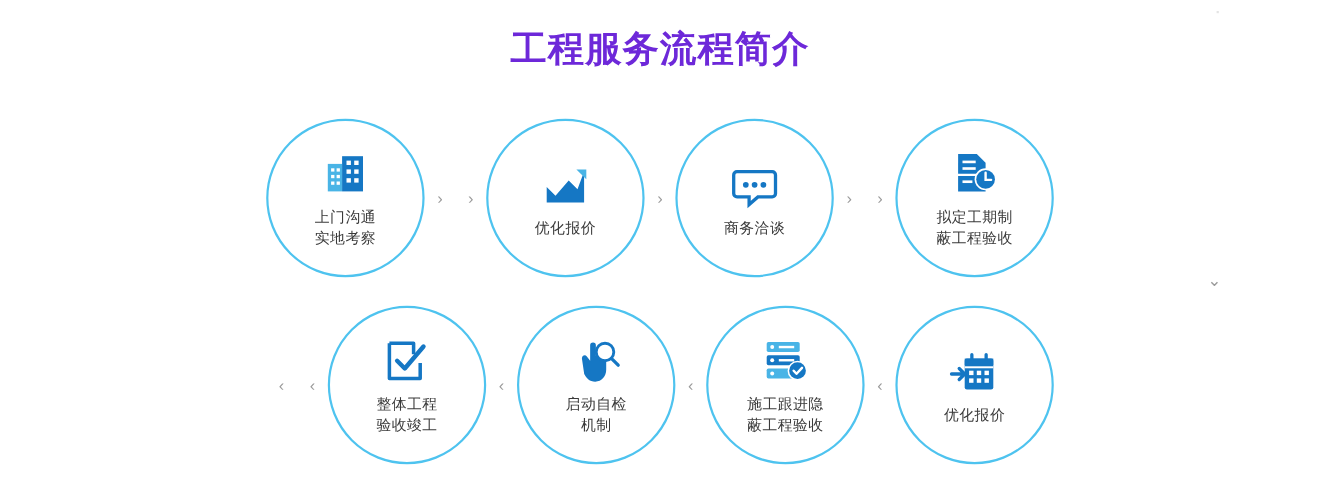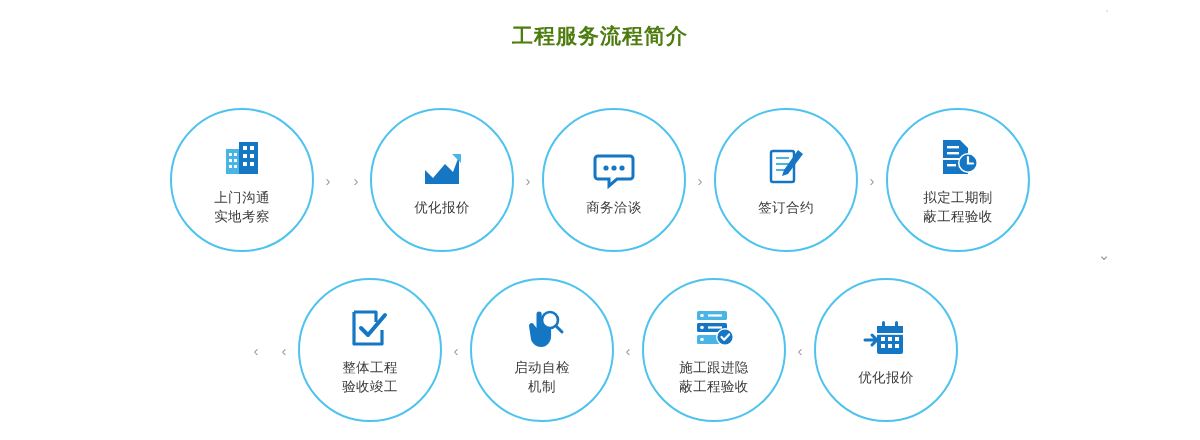--- a/index.html
+++ b/index.html
@@ -15,23 +15,23 @@
     position: relative;
   }
 
   
   #page-title {
     position: absolute;
     top: 22px;
     left: 0;
     width: 1200px;
     text-align: center;
-    font-size: 21px;
+    font-size: 33px;
     font-weight: bold;
-    color: #4d7c0f;
+    color: #6d28d9;
     letter-spacing: 1px;
     white-space: nowrap;
   }
 
   
   .flow-row {
     position: absolute;
     left: 0;
     width: 1200px;
     height: 170px;
@@ -167,32 +167,20 @@
         <circle cx="15" cy="18" r="2.6" fill="#1577c4"></circle>
         <circle cx="23" cy="18" r="2.6" fill="#1577c4"></circle>
         <circle cx="31" cy="18" r="2.6" fill="#1577c4"></circle>
       </svg>
     </span>
     <span class="node-label">商务洽谈</span>
   </div>
 
   <div class="sep">›</div>
 
-  <div class="node">
-    <span class="icon-wrap">
-      <svg width="44" height="44" viewBox="0 0 44 44">
-        <rect x="7" y="5" width="23" height="31" rx="2" fill="none" stroke="#1577c4" stroke-width="2.5"></rect>
-        <line x1="12" y1="12" x2="25" y2="12" stroke="#49b4e6" stroke-width="2"></line>
-        <line x1="12" y1="18" x2="25" y2="18" stroke="#49b4e6" stroke-width="2"></line>
-        <line x1="12" y1="24" x2="21" y2="24" stroke="#49b4e6" stroke-width="2"></line>
-        <path d="M34 4 l5 4 l-15 20 l-6 2 l2 -6 z" fill="#1577c4"></path>
-      </svg>
-    </span>
-    <span class="node-label">签订合约</span>
-  </div>
 
   <div class="sep">›</div>
 
   <div class="node">
     <span class="icon-wrap">
       <svg width="44" height="44" viewBox="0 0 44 44">
         <path d="M7 4 h17 l8 8 v10 h-25 z" fill="#1577c4"></path>
         <path d="M7 24 h25 v14 h-25 z" fill="#1577c4"></path>
         <rect x="11" y="10" width="12" height="2.4" fill="#fff"></rect>
         <rect x="11" y="16" width="12" height="2.4" fill="#fff"></rect>

